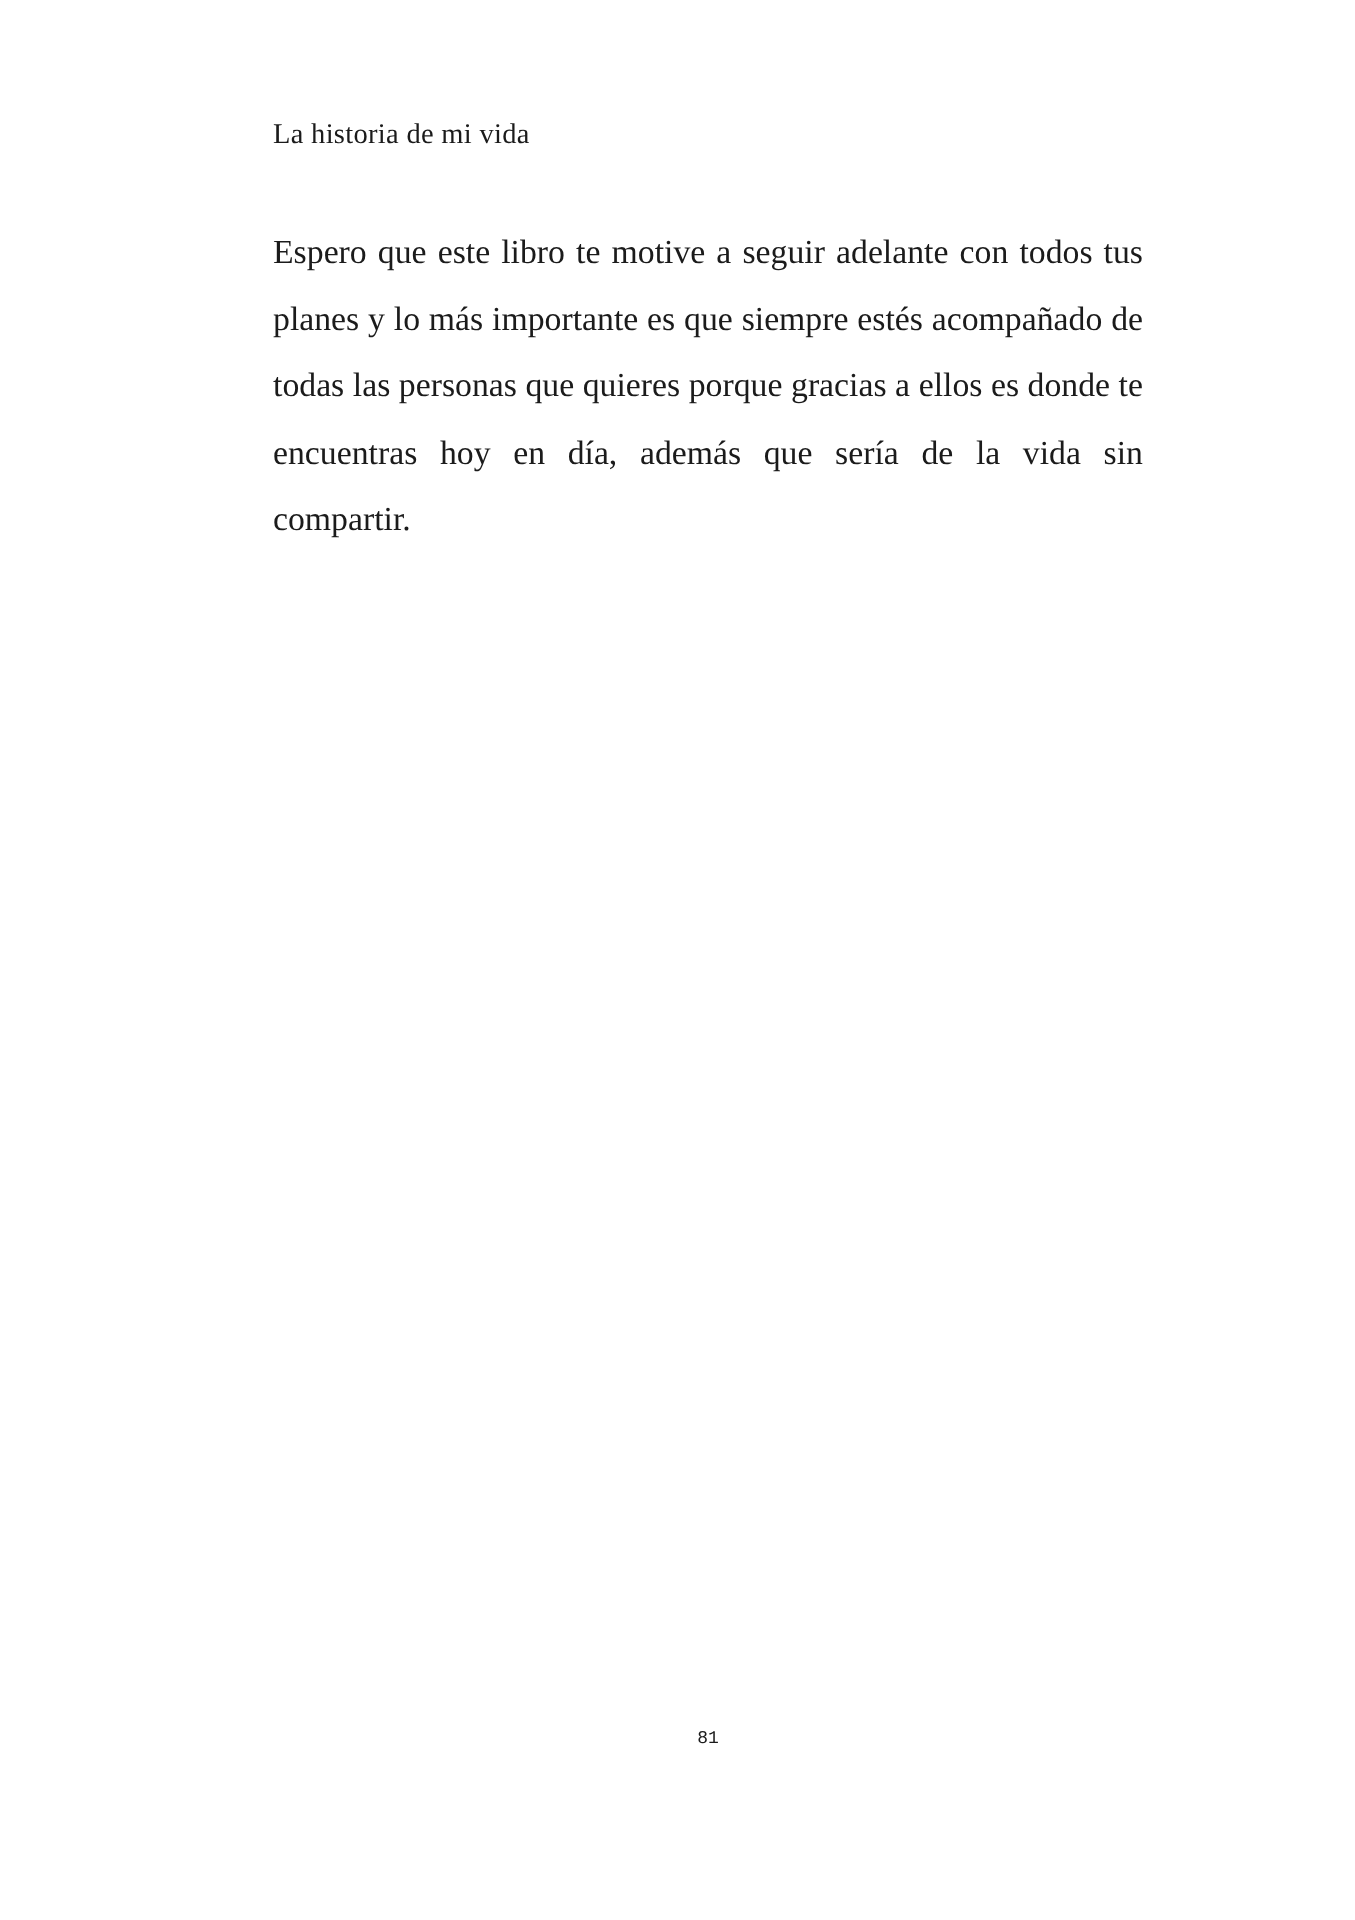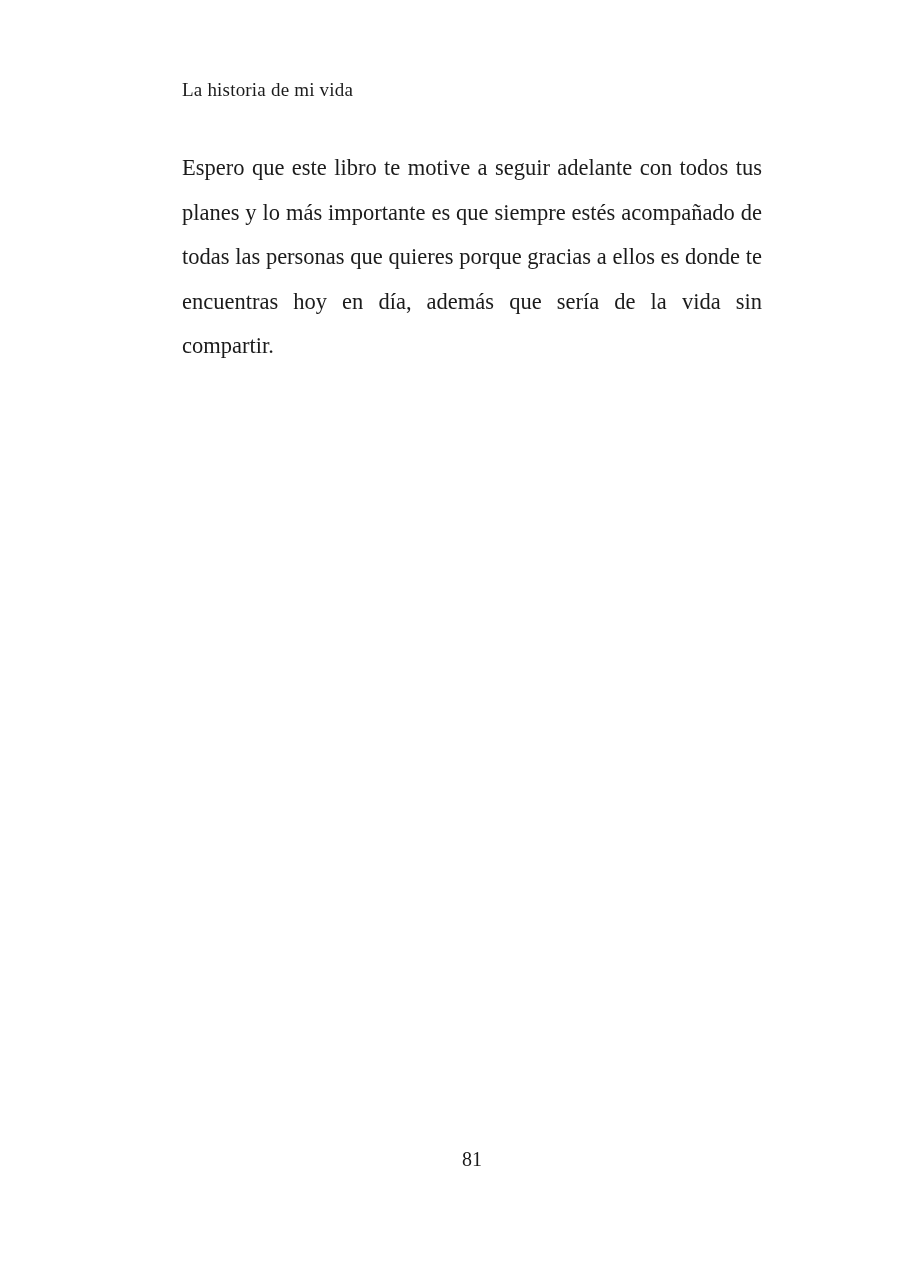--- a/index.html
+++ b/index.html
@@ -49,22 +49,22 @@
     .body-para + .body-para {
       margin-top: 22px;
       font-style: italic;
     }
     .page-number {
       position: absolute;
       left: 0;
       top: 1147px;
       width: 580px;
       text-align: center;
-      font-family: Liberation Serif, serif;
-      font-size: 20px;
+      font-family: Liberation Mono, monospace;
+      font-size: 12px;
       line-height: 24px;
       color: #1b1b1b;
     }
   </style>
 </head>
 <body>
 
 <div class="page">
   <div class="content">
     <div class="running-header">La historia de mi vida</div>

